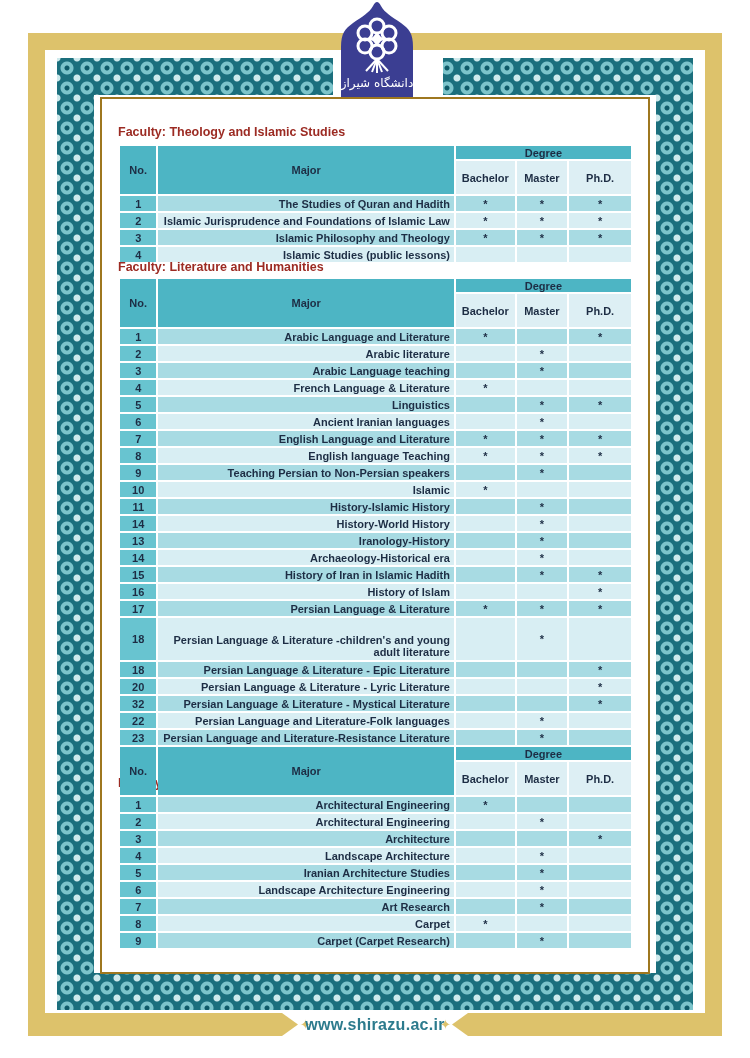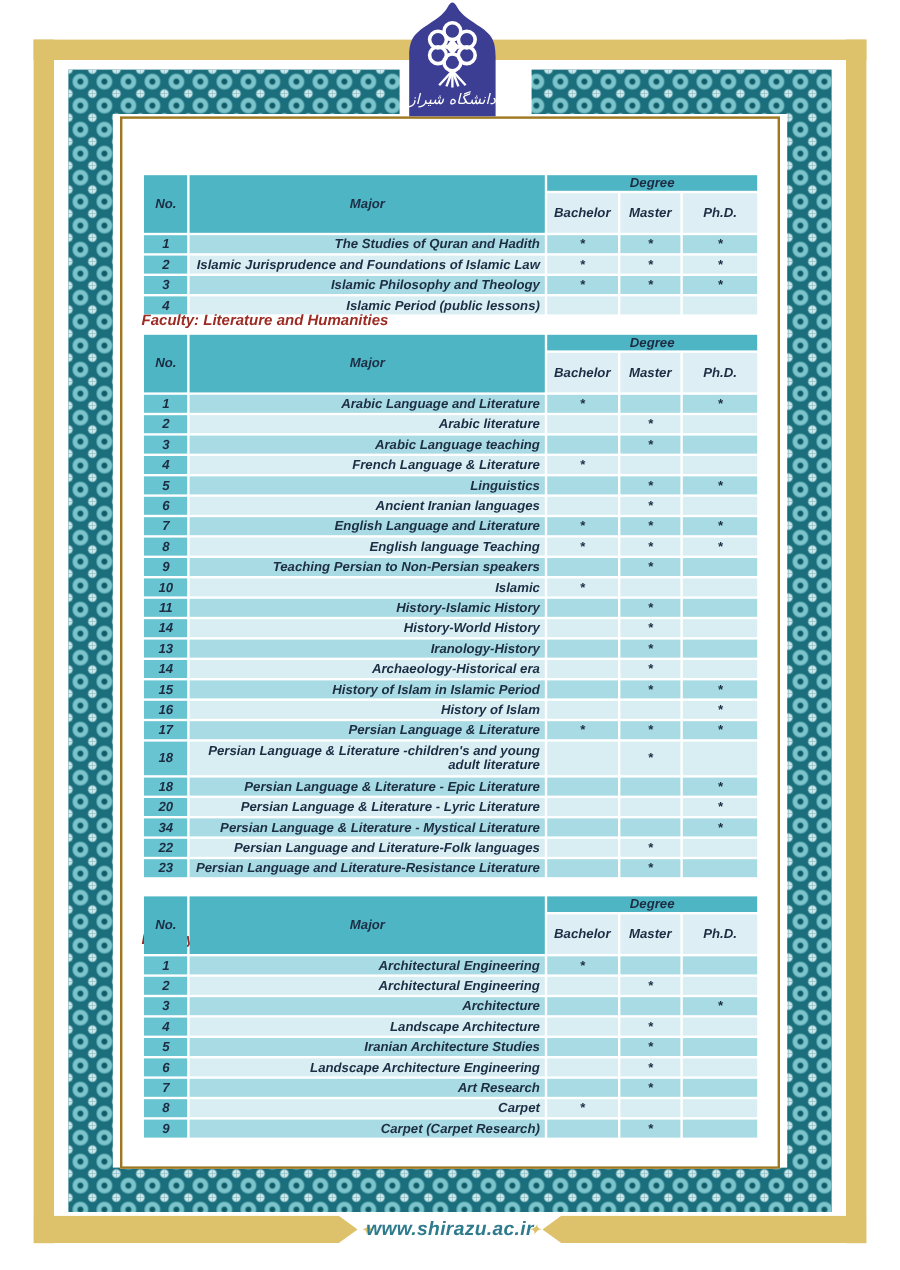--- a/index.html
+++ b/index.html
@@ -3,21 +3,21 @@
 <meta charset="utf-8">
 <style>
   :root{
     --gold:#ddc26b; --teal-border-bg:#1b6f7d; --motif-light:#cde9ec; --motif-mid:#7cc4cb;
     --frame-line:#9e771f; --header-teal:#4db5c4; --no-col-teal:#68c4d0;
     --row-dark:#a8dbe3; --row-light:#d8eef3; --subheader:#ddeff4;
     --text-navy:#1d2d44; --faculty-red:#9c2b23; --footer-teal:#2d7b8d; --logo-blue:#3b3e92;
   }
   html,body{margin:0;padding:0;}
   body{font-family:"Liberation Sans", sans-serif; background:#fff;}
-  .page{position:relative;width:750px;height:1058px;background:#fff;overflow:hidden;margin:0 auto;font-style:italic;}
+  .page{position:relative;width:750px;height:1058px;background:#fff;overflow:hidden;margin:0 auto;}
 
   
   .gold-top   {position:absolute;left:28px;top:33px;width:694px;height:17px;background:var(--gold);z-index:3;}
   .gold-left  {position:absolute;left:28px;top:33px;width:17px;height:1003px;background:var(--gold);z-index:3;}
   .gold-right {position:absolute;left:705px;top:33px;width:17px;height:1003px;background:var(--gold);z-index:3;}
   .gold-bottom-left{position:absolute;left:28px;top:1013px;width:270px;height:23px;background:var(--gold);z-index:3;
     clip-path:polygon(0 0, calc(100% - 16px) 0, 100% 50%, calc(100% - 16px) 100%, 0 100%);}
   .gold-bottom-right{position:absolute;left:452px;top:1013px;width:270px;height:23px;background:var(--gold);z-index:3;
     clip-path:polygon(16px 0, 100% 0, 100% 100%, 16px 100%, 0 50%);}
 
@@ -53,21 +53,21 @@
   table.majors col.c-no{width:36px;} table.majors col.c-major{width:292px;}
   table.majors col.c-b{width:58px;}  table.majors col.c-m{width:50px;} table.majors col.c-p{width:61px;}
   table.majors th, table.majors td{font-size:11px;font-weight:bold;color:var(--text-navy);padding:0 4px;box-sizing:border-box;}
   th.hdr{background:var(--header-teal);height:15px;text-align:center;}
   th.hdr-degree{height:13px;}
   th.sub{background:var(--subheader);height:33px;text-align:center;}
   td.no-cell{background:var(--no-col-teal);text-align:center;height:15px;}
   tr.dark td.data{background:var(--row-dark);}
   tr.light td.data{background:var(--row-light);}
   td.major-cell{text-align:right;white-space:nowrap;overflow:hidden;font-size:10.6px;}
-  td.major-cell.wrap{white-space:normal;line-height:12px;padding-top:2px;padding-bottom:2px;}
+  td.major-cell.wrap{white-space:normal;line-height:12px;padding-top:16px;padding-bottom:2px;}
   td.deg-cell{text-align:center;}
 
   
   .footer-url{position:absolute;left:294px;top:1013px;width:162px;height:23px;z-index:4;
     text-align:center;line-height:23px;font-size:16px;font-weight:bold;color:var(--footer-teal);letter-spacing:.3px;}
   .sparkle{position:absolute;top:1013px;z-index:4;color:var(--gold);font-size:13px;line-height:23px;}
   .sparkle-l{left:300px;} .sparkle-r{left:440px;}
 </style>
 </head>
 <body>
@@ -102,20 +102,21 @@
       <line x1="38" y1="58" x2="27" y2="70"></line>
       <line x1="38" y1="58" x2="33" y2="71"></line>
       <line x1="38" y1="58" x2="38" y2="72"></line>
       <line x1="38" y1="58" x2="43" y2="71"></line>
       <line x1="38" y1="58" x2="49" y2="70"></line>
     </g>
     <text x="38" y="86" text-anchor="middle" font-size="12" fill="#ffffff" font-family="DejaVu Sans, sans-serif">دانشگاه شیراز</text>
   </svg>
 
   <div class="content">
+    <div class="faculty-title sec1-title">Faculty: Theology and Islamic Studies</div>
     <div class="sec1-table">
         <table class="majors">
           <colgroup>
             <col class="c-no">
             <col class="c-major">
             <col class="c-b">
             <col class="c-m">
             <col class="c-p">
           </colgroup>
           <thead>
@@ -147,21 +148,21 @@
             </tr>
             <tr class="dark">
               <td class="no-cell">3</td>
               <td class="data major-cell">Islamic Philosophy and Theology</td>
               <td class="data deg-cell">*</td>
               <td class="data deg-cell">*</td>
               <td class="data deg-cell">*</td>
             </tr>
             <tr class="light">
               <td class="no-cell">4</td>
-              <td class="data major-cell">Islamic Period (public lessons)</td>
+              <td class="data major-cell">Islamic Studies (public lessons)</td>
               <td class="data deg-cell"></td>
               <td class="data deg-cell"></td>
               <td class="data deg-cell"></td>
             </tr>
           </tbody>
         </table>
       </div>
 
     <div class="faculty-title sec2-title">Faculty: Literature and Humanities</div>
     <div class="sec2-table">
@@ -279,21 +280,21 @@
             </tr>
             <tr class="light">
               <td class="no-cell">14</td>
               <td class="data major-cell">Archaeology-Historical era</td>
               <td class="data deg-cell"></td>
               <td class="data deg-cell">*</td>
               <td class="data deg-cell"></td>
             </tr>
             <tr class="dark">
               <td class="no-cell">15</td>
-              <td class="data major-cell">History of Islam in Islamic Period</td>
+              <td class="data major-cell">History of Iran in Islamic Hadith</td>
               <td class="data deg-cell"></td>
               <td class="data deg-cell">*</td>
               <td class="data deg-cell">*</td>
             </tr>
             <tr class="light">
               <td class="no-cell">16</td>
               <td class="data major-cell">History of Islam</td>
               <td class="data deg-cell"></td>
               <td class="data deg-cell"></td>
               <td class="data deg-cell">*</td>
@@ -320,21 +321,21 @@
               <td class="data deg-cell">*</td>
             </tr>
             <tr class="light">
               <td class="no-cell">20</td>
               <td class="data major-cell">Persian Language &amp; Literature - Lyric Literature</td>
               <td class="data deg-cell"></td>
               <td class="data deg-cell"></td>
               <td class="data deg-cell">*</td>
             </tr>
             <tr class="dark">
-              <td class="no-cell">34</td>
+              <td class="no-cell">32</td>
               <td class="data major-cell">Persian Language &amp; Literature - Mystical Literature</td>
               <td class="data deg-cell"></td>
               <td class="data deg-cell"></td>
               <td class="data deg-cell">*</td>
             </tr>
             <tr class="light">
               <td class="no-cell">22</td>
               <td class="data major-cell">Persian Language and Literature-Folk languages</td>
               <td class="data deg-cell"></td>
               <td class="data deg-cell">*</td>

